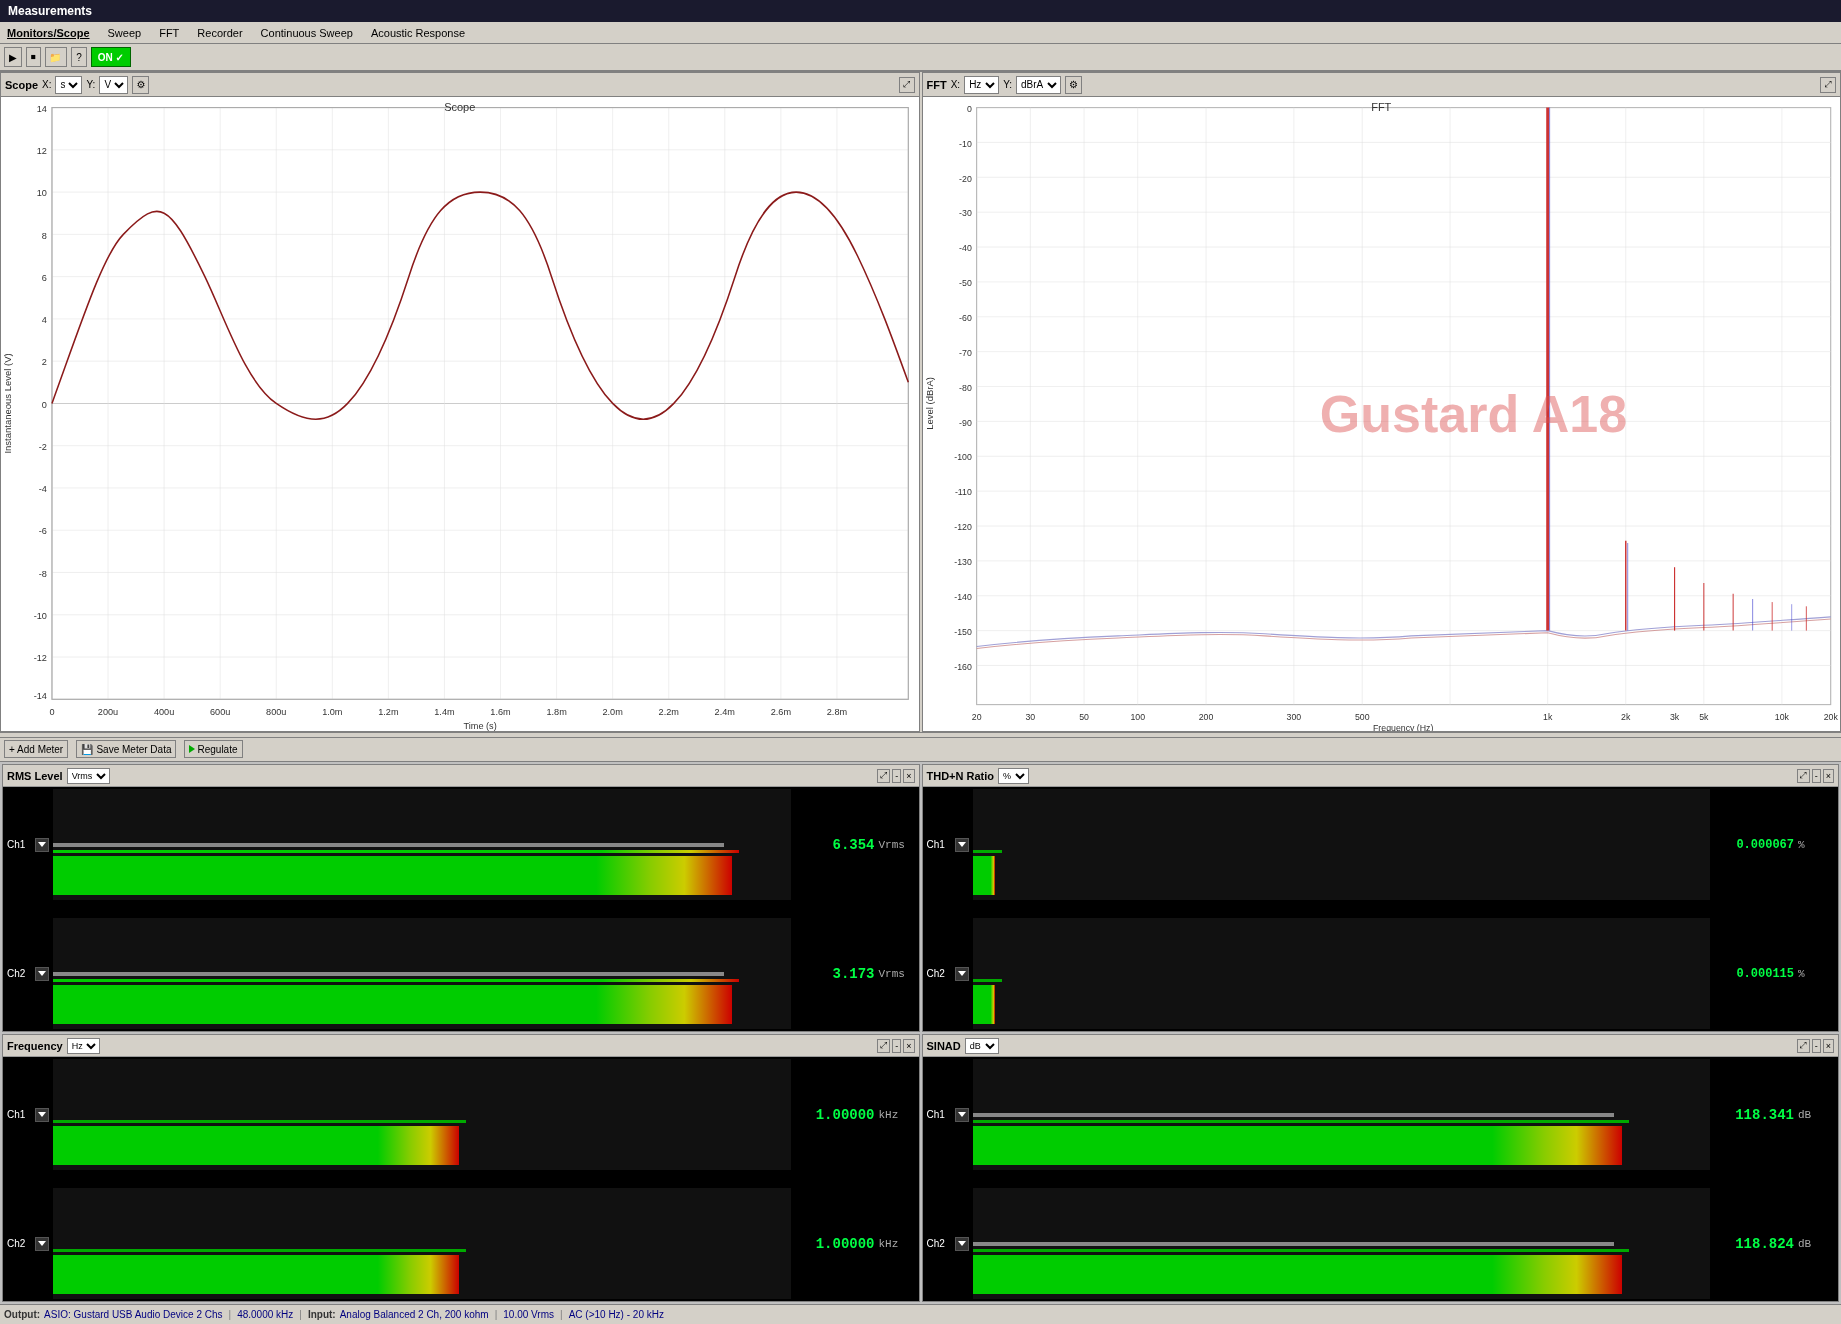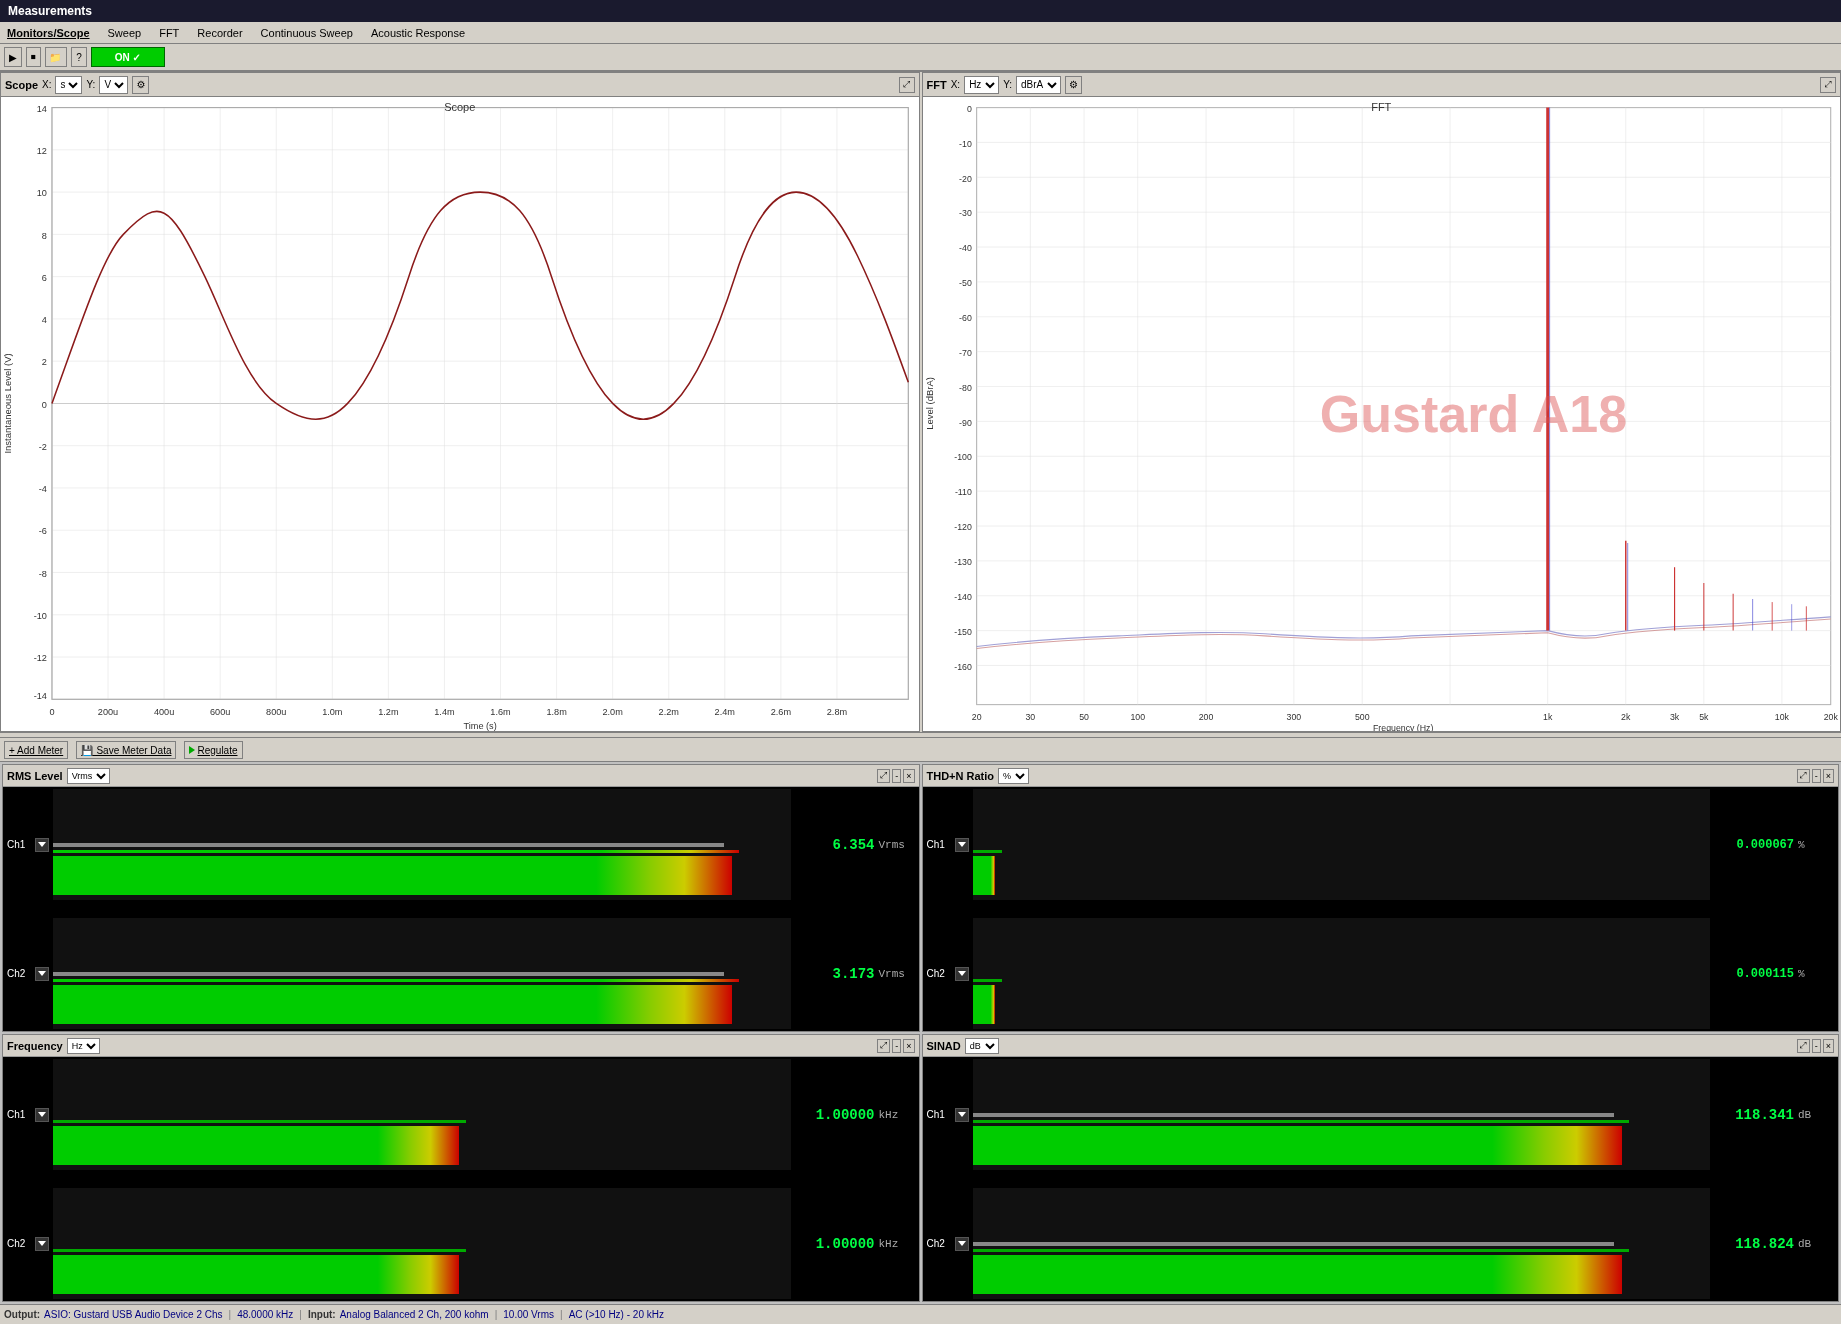--- a/index.html
+++ b/index.html
@@ -48,21 +48,21 @@
       border: 1px solid #808080;
       padding: 1px 4px;
       font-size: 10px;
       cursor: pointer;
       height: 20px;
     }
     .on-btn {
       background: #00cc00;
       color: white;
       border: 1px solid #006600;
-      padding: 1px 23px;
+      padding: 1px 6px;
       font-size: 10px;
       font-weight: bold;
       height: 20px;
       cursor: pointer;
     }
 
     
     .main-content {
       display: flex;
       flex-direction: column;
@@ -171,23 +171,22 @@
       border-bottom: 1px solid #808080;
     }
 
     
     .meters-toolbar {
       background: #d4d0c8;
       border-bottom: 1px solid #808080;
       padding: 2px 4px;
       height: 24px;
       display: flex;
-      align-items: flex-end;
+      align-items: flex-start;
       gap: 8px;
-      text-decoration: underline;
     }
     .meters-toolbar-btn {
       background: #d4d0c8;
       border: 1px solid #808080;
       padding: 1px 4px;
       font-size: 10px;
       cursor: pointer;
       height: 18px;
       display: flex;
       align-items: center;

